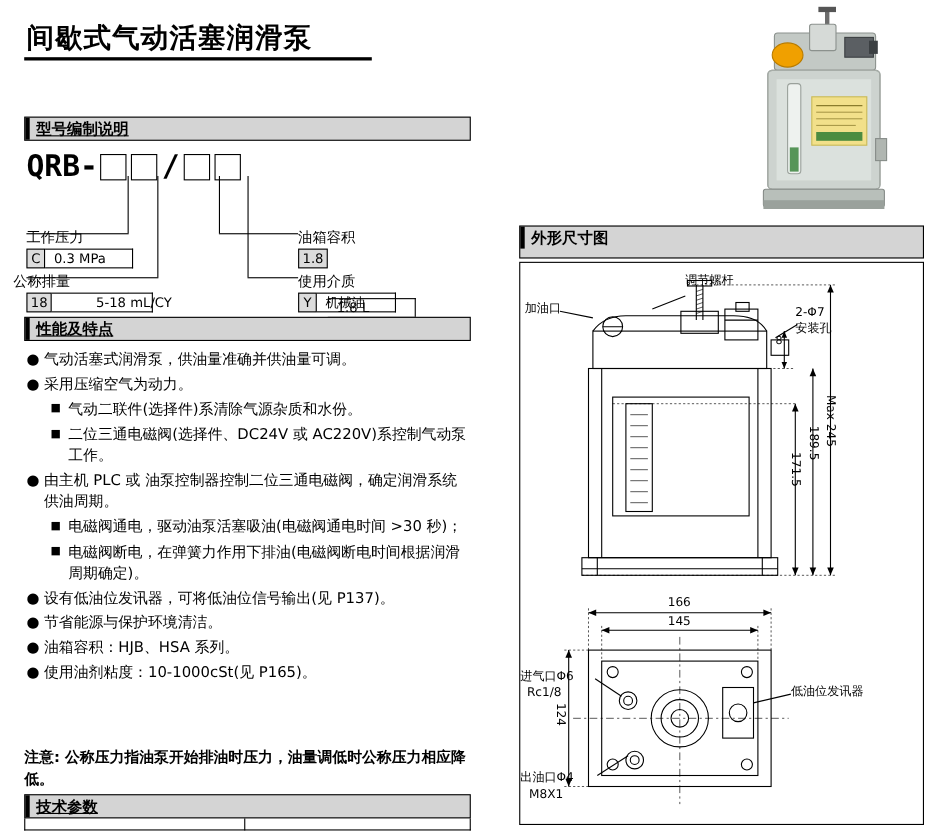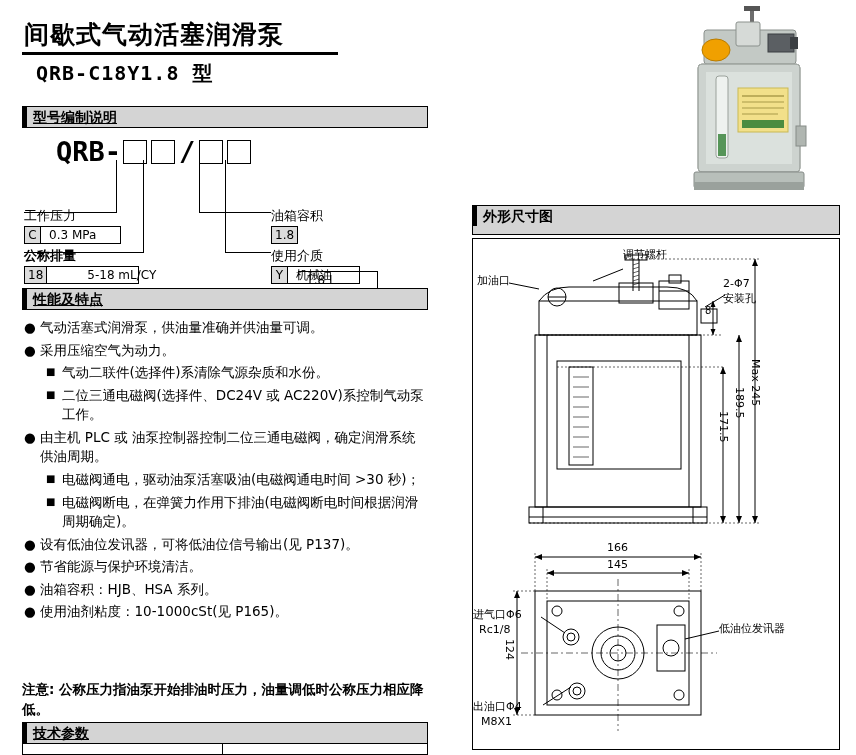--- a/index.html
+++ b/index.html
@@ -33,21 +33,21 @@
     box-sizing:border-box;
   }
   .sec-bar span{
     display:block;padding:2px 0 0 10px;font-size:14px;font-weight:bold;text-decoration:underline;
   }
   .sec-bar::after{
     content:"";position:absolute;left:0;top:0;width:4px;height:20px;background:#000;
   }
 
   
-  .code-row{position:absolute;left:24px;top:136px;margin-left:32px;}
+  .code-row{position:absolute;left:24px;top:136px;}
   .code-qrb{
     font-family:"DejaVu Sans Mono","Liberation Mono",monospace;
     font-size:27px;font-weight:bold;letter-spacing:0px;
     display:inline-block;vertical-align:middle;
   }
   .code-box{
     display:inline-block;width:22px;height:22px;border:1.5px solid #000;
     vertical-align:middle;margin:0 2px;
   }
   .code-slash{
@@ -97,21 +97,20 @@
   .dwg-lbl.vert{writing-mode:vertical-rl;}
   svg{display:block;}
 </style>
 </head>
 <body>
 
 <div class="left-col">
 
   <div class="title-main">间歇式气动活塞润滑泵</div>
   <div class="title-rule"></div>
-  <div class="title-sub">QRB-C18Y1.8 型</div>
 
   <div class="sec-bar" style="top:106px;">
     <span>型号编制说明</span>
   </div>
 
   <div class="code-row">
     <span class="code-qrb">QRB</span><span class="code-qrb">-</span><span class="code-box"></span><span class="code-box"></span><span class="code-slash">/</span><span class="code-box"></span><span class="code-box"></span>
   </div>
 
   <div class="vline" style="left:116px;top:160px;height:52px;"></div>
@@ -122,21 +121,21 @@
   <div class="hline" style="left:199px;top:212px;width:72px;"></div>
   <div class="vline" style="left:225px;top:160px;height:92px;"></div>
   <div class="hline" style="left:225px;top:252px;width:46px;"></div>
 
   <div class="lbl" style="left:24px;top:207px;">工作压力</div>
   <div class="val-row" style="left:24px;top:226px;">
     <div class="val-key">C</div>
     <div class="val-txt" style="width:80px;">0.3 MPa</div>
   </div>
 
-  <div class="lbl" style="left:24px;top:247px;font-weight:bold;">公称排量</div>
+  <div class="lbl" style="left:12px;top:247px;">公称排量</div>
   <div class="val-row" style="left:24px;top:266px;">
     <div class="val-key">18</div>
     <div class="val-txt" style="width:92px;padding-left:40px;">5-18 mL/CY</div>
   </div>
 
   <div class="lbl" style="left:271px;top:207px;">油箱容积</div>
   <div class="val-row" style="left:271px;top:226px;">
     <div class="val-key">1.8</div>
     <div class="val-txt" style="width:80px;margin-top:45px;">1.8 L</div>
   </div>

